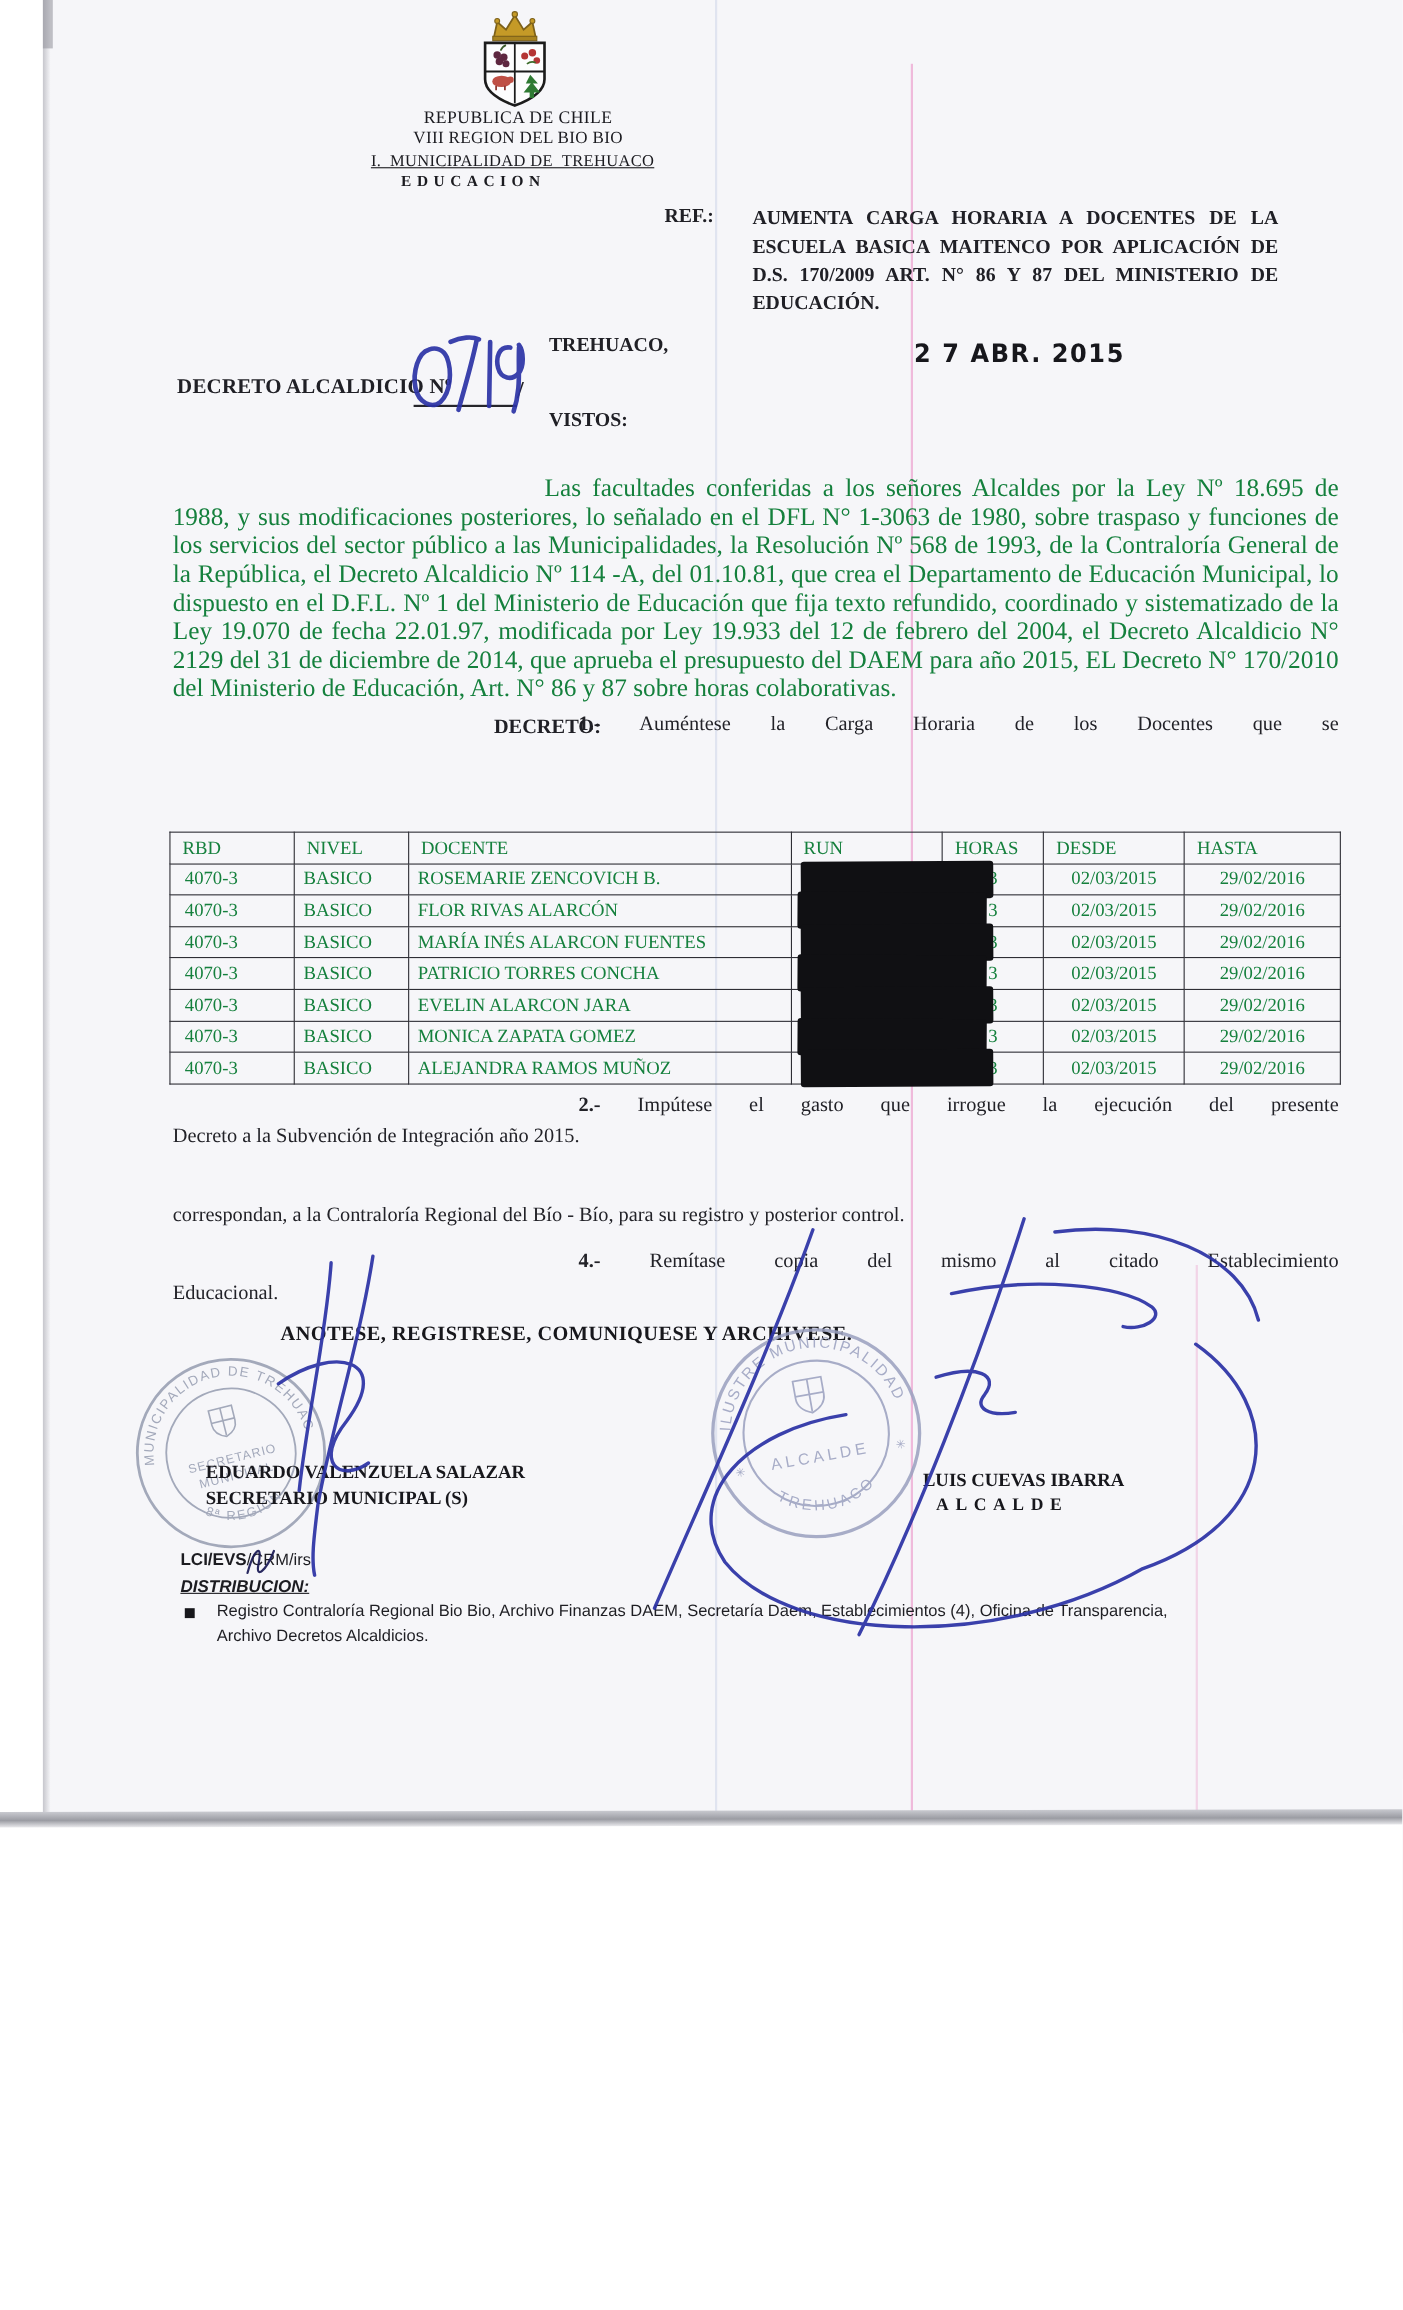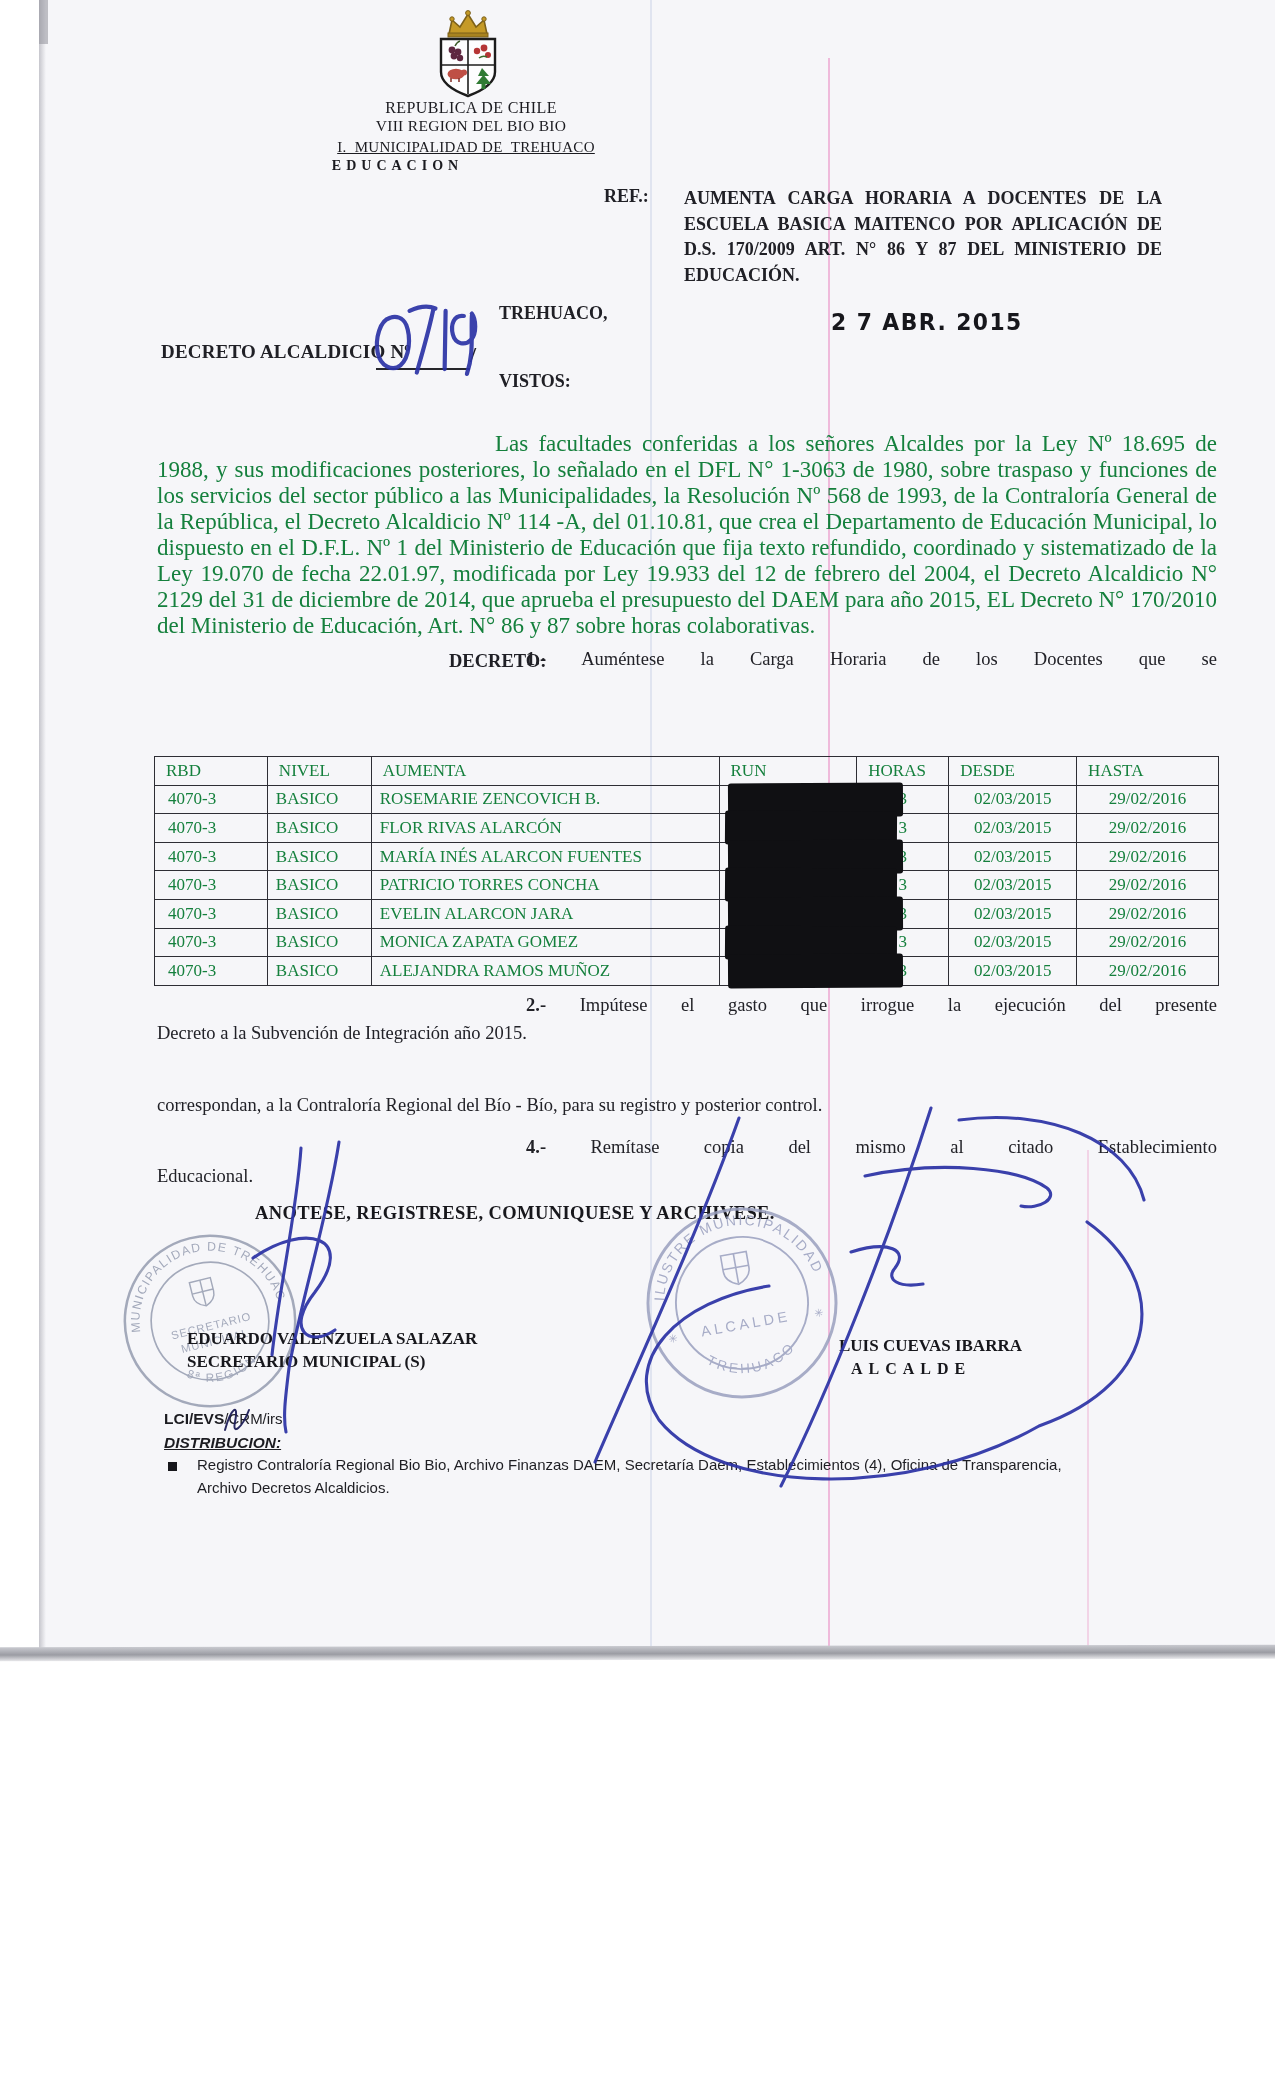--- a/index.html
+++ b/index.html
@@ -20,21 +20,21 @@
     background:linear-gradient(180deg,#c9cad0 0%,#9b9ca3 55%,#e9e9ec 100%);
     transform:rotate(-0.12deg);}
   .fold-blue{left:611px;top:0;width:2px;height:1648px;background:rgba(120,140,195,.17);}
   .fold-pink{left:789px;top:58px;width:2px;height:1590px;background:rgba(228,90,170,.38);}
   .fold-pink2{left:1048px;top:1150px;width:1.5px;height:498px;background:rgba(228,90,170,.22);}
 
   .hdr-line{ text-align:center;color:#1b1b20;}
   .republica{left:312px;top:99px;width:240px;font-size:16px;letter-spacing:.4px;}
   .region{left:312px;top:117px;width:240px;font-size:15.5px;letter-spacing:.3px;}
   .muni{left:268px;top:139px;width:318px;font-size:15px;text-decoration:underline;letter-spacing:.3px;}
-  .educacion{left:276px;top:158px;width:165px;font-weight:bold;font-size:14px;letter-spacing:5px;}
+  .educacion{left:292px;top:158px;width:165px;font-weight:bold;font-size:14px;letter-spacing:5px;text-align:right;}
 
   .ref-label{left:565px;top:186px;font-weight:bold;font-size:18px;}
   .ref-text{left:645px;top:186px;width:478px;font-weight:bold;font-size:18px;
     line-height:25.5px;text-align:justify;}
 
   .city{left:460px;top:303px;font-weight:bold;font-size:18px;}
   .datestamp{left:792px;top:309px;font-family:"DejaVu Sans",sans-serif;font-weight:bold;
     font-size:23px;letter-spacing:1.5px;color:#17171c;transform:scaleX(.95);transform-origin:left;}
   .decreto-line-label{left:122px;top:341px;font-weight:bold;font-size:19px;letter-spacing:.2px;}
   .number-underline{left:337px;top:368px;width:94px;height:2px;background:#26262b;}
@@ -173,21 +173,21 @@
         <col style="width:348px">
       <col style="width:138px">
         <col style="width:92px">
         <col style="width:128px">
         <col style="width:142px">
     </colgroup>
     <thead>
       <tr>
         <th>RBD</th>
         <th>NIVEL</th>
-        <th>AUMENTA</th>
+        <th>DOCENTE</th>
         <th>RUN</th>
         <th>HORAS</th>
         <th>DESDE</th>
         <th>HASTA</th>
       </tr>
     </thead>
     <tbody>
         <tr>
           <td>4070-3</td>
           <td>BASICO</td>

